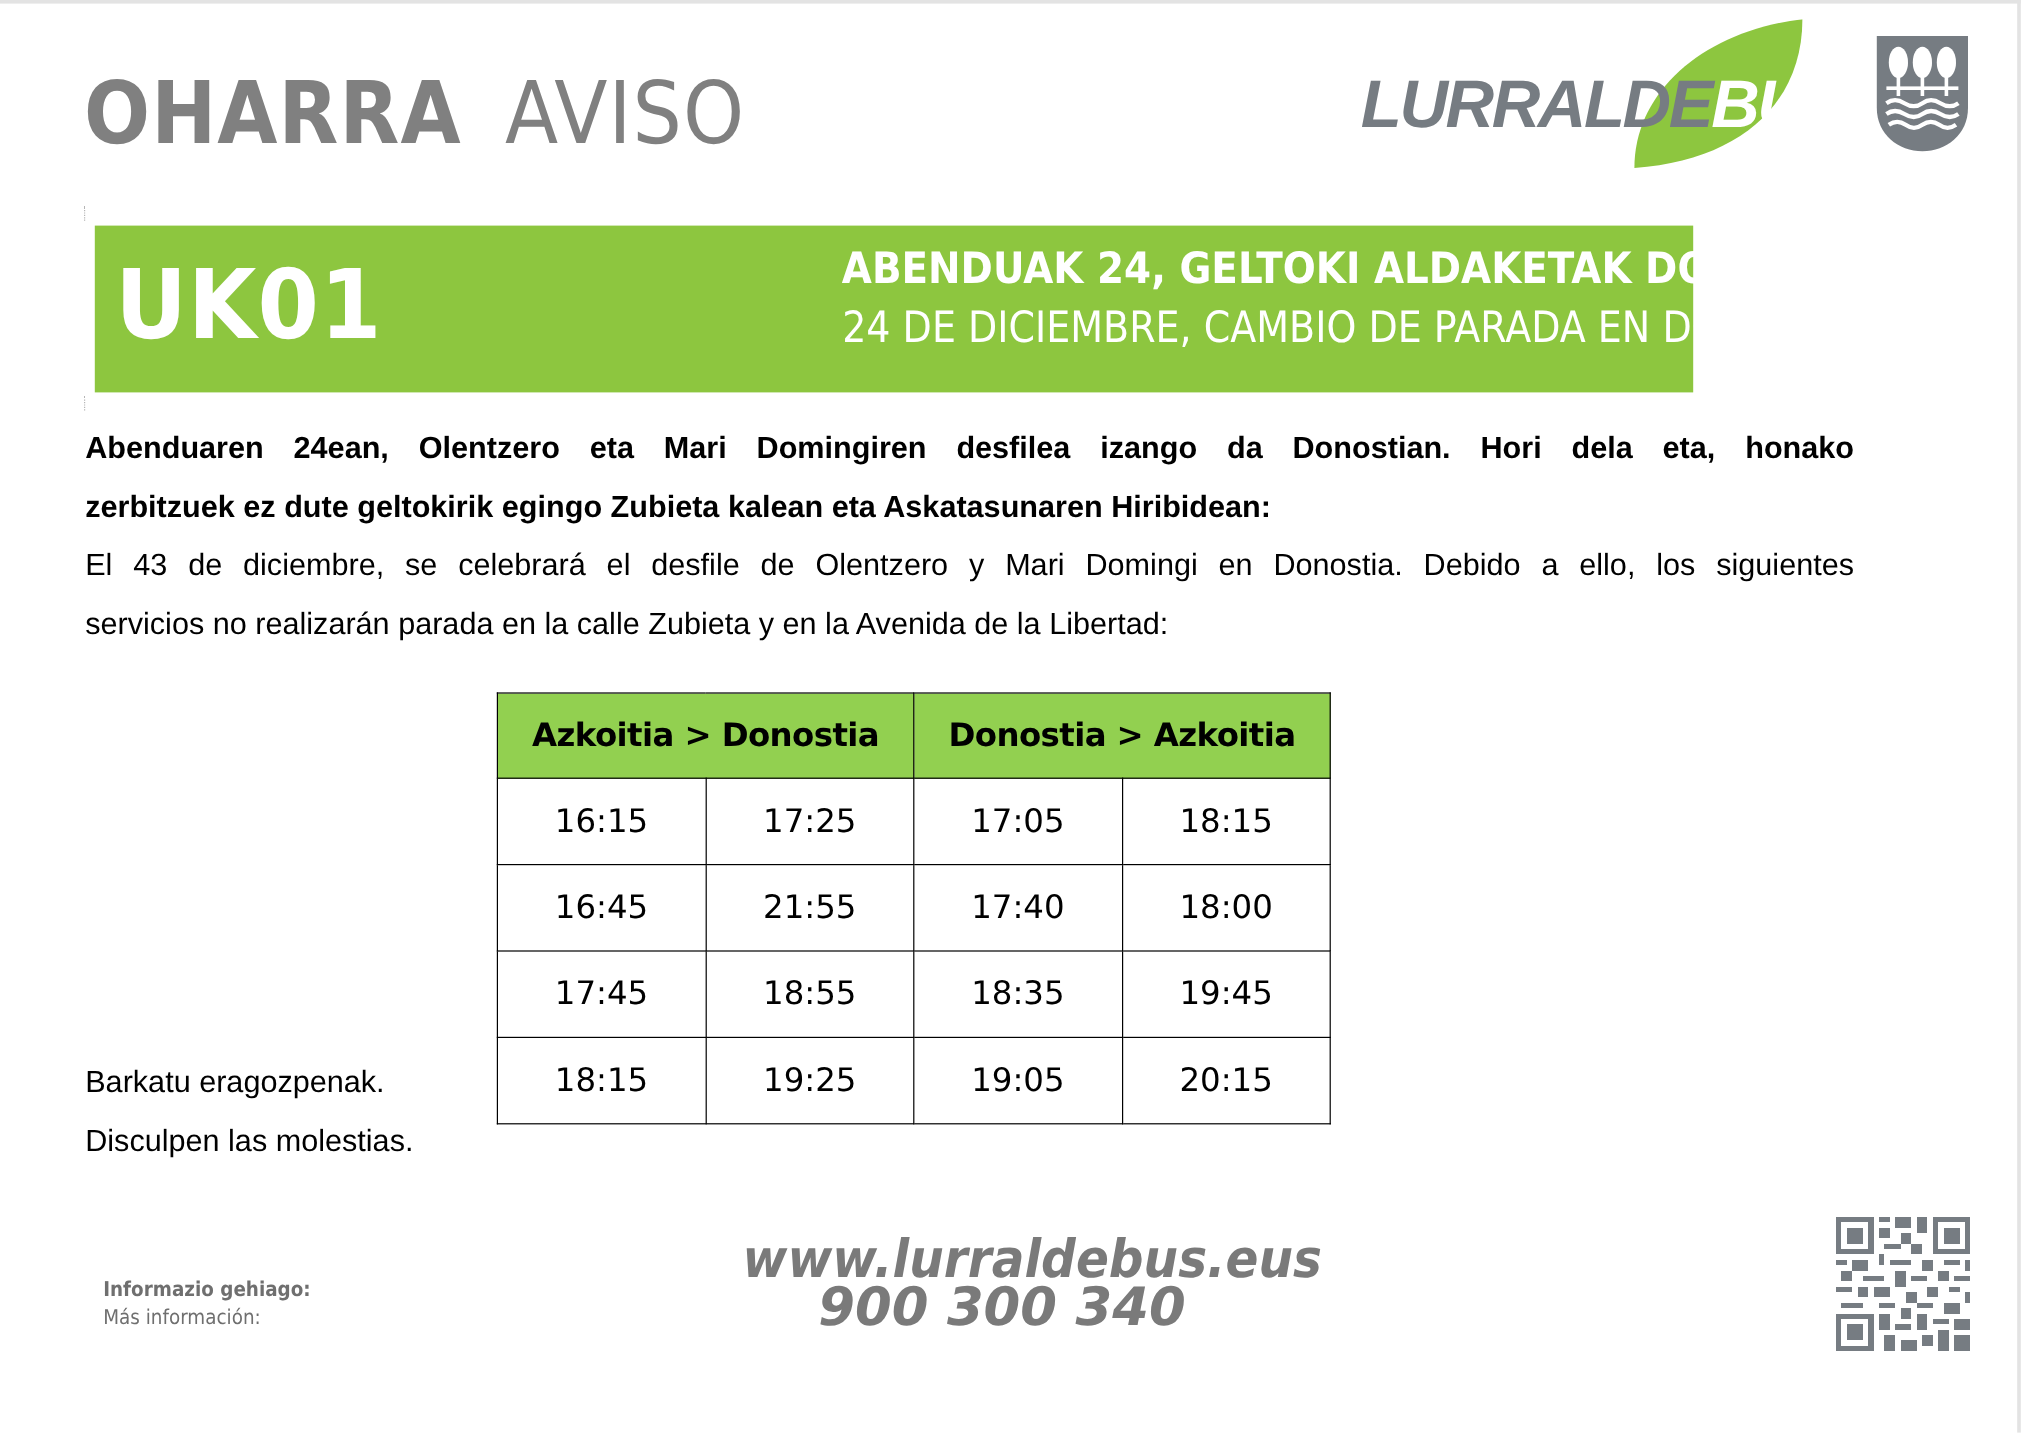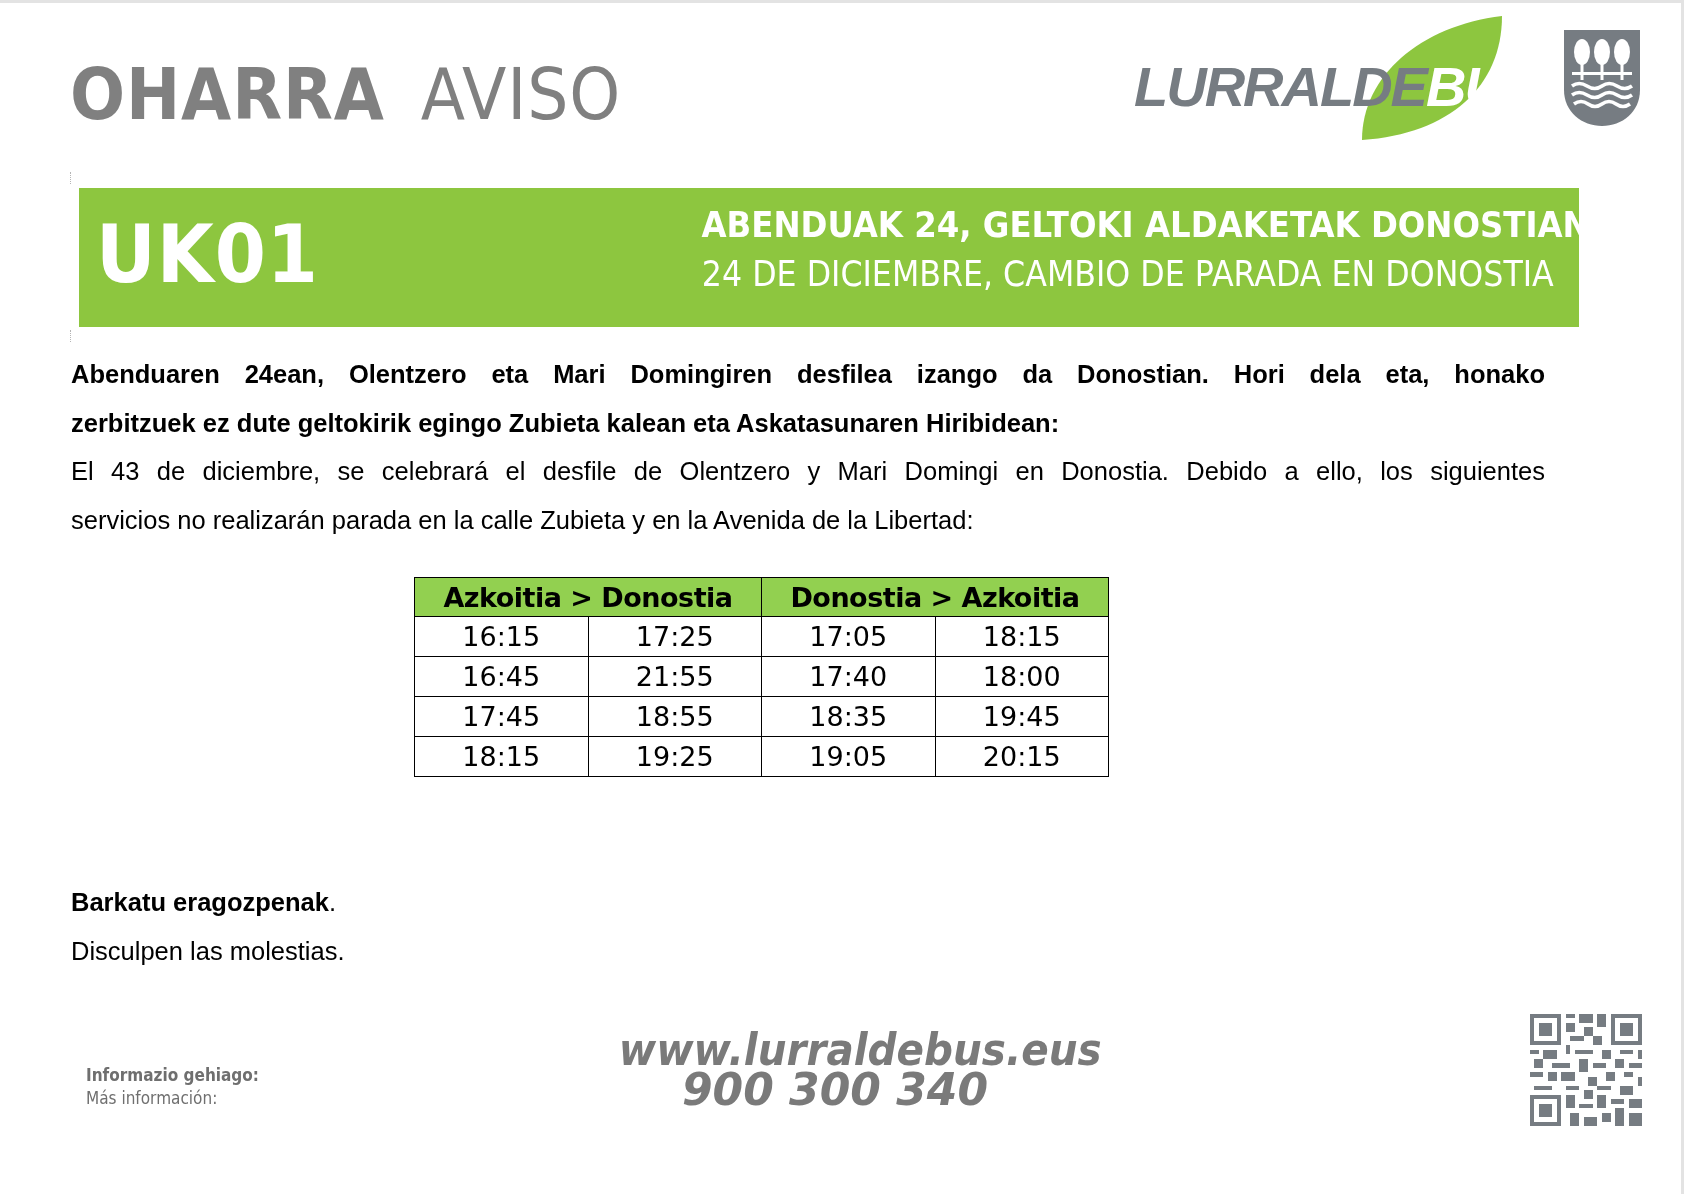--- a/index.html
+++ b/index.html
@@ -33,21 +33,21 @@
   }
   .logo-lb .word .bus { color:#ffffff; }
   .shield { position:absolute; left:1562px; top:28px; width:80px; height:100px; }
 
   .dash-mark {
     position:absolute; left:70px; width:1px; height:12px;
     border-left:1px dotted #b5b5b5;
   }
 
   .banner {
-    position:absolute; left:79px; top:188px; width:1500px; height:139px;
+    position:absolute; left:79px; top:188px; width:1332px; height:139px;
     background:#8dc63f; color:#ffffff;
   }
   .banner .code {
     position:absolute; left:17px; top:20px;
     font-family:"DejaVu Sans", sans-serif; font-weight:bold; font-size:80px;
     letter-spacing:1px; transform:scaleX(0.92); transform-origin:left top;
   }
   .banner .head-eu {
     position:absolute; left:580px; top:16px; width:850px; text-align:center;
     font-family:"DejaVu Sans", sans-serif; font-weight:bold; font-size:36px;
@@ -65,36 +65,36 @@
   }
   .body-text p { margin:0; }
   .body-text .eu { font-weight:bold; }
   .line-keep { text-align-last:justify; }
 
   .schedule {
     position:absolute; left:414px; top:577px; width:695px;
     border-collapse:collapse; font-family:"DejaVu Sans", sans-serif;
   }
   .schedule th, .schedule td {
-    border:1.5px solid #000000; text-align:center; padding:0;margin-top:36px;
+    border:1.5px solid #000000; text-align:center; padding:16px;margin-top:36px;
   }
   .schedule th {
     background:#92d050; height:38px; font-size:27px; font-weight:bold; color:#000;
     letter-spacing:-0.5px;
   }
   .schedule td {
     height:39px; font-size:27px; color:#000; width:25%;
   }
 
   .apology {
     position:absolute; left:71px; top:878px;
     font-size:25.5px; line-height:48.5px; color:#000;
   }
   .apology p { margin:0; }
-  .apology b { font-weight:bold;margin-top:12px; }
+  .apology b { font-weight:normal;margin-top:12px; }
 
   .more-info {
     position:absolute; left:86px; top:1064px;
     font-family:"DejaVu Sans", sans-serif; font-size:17px; line-height:23px; color:#6f6f6f;
     transform:scaleX(0.9); transform-origin:left top;
   }
   .more-info .eu { font-weight:bold; }
   .contact {
     position:absolute; left:600px; top:1030px; width:470px; text-align:center;
     font-family:"DejaVu Sans", sans-serif; font-style:italic; font-weight:bold;

